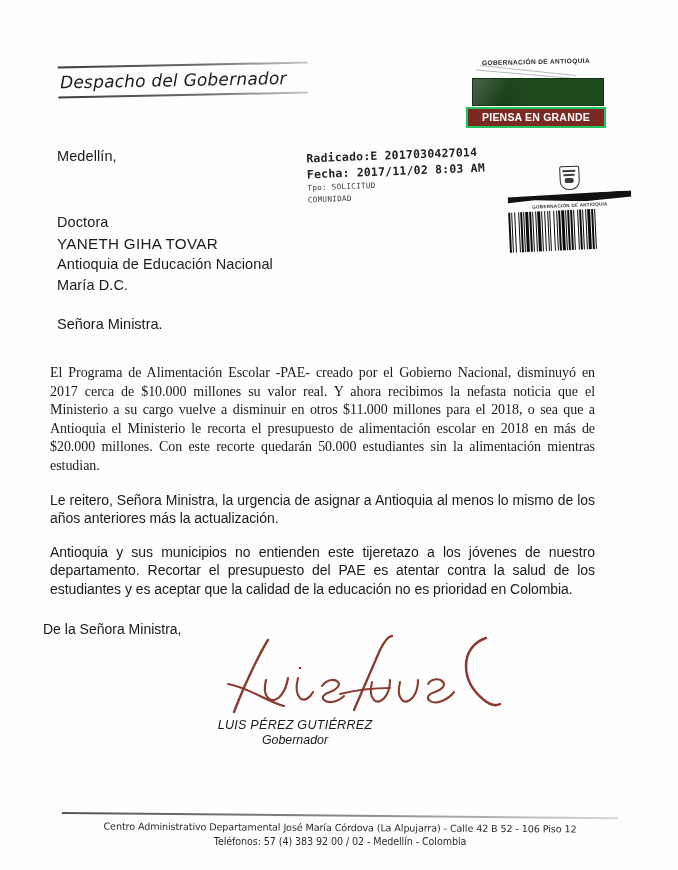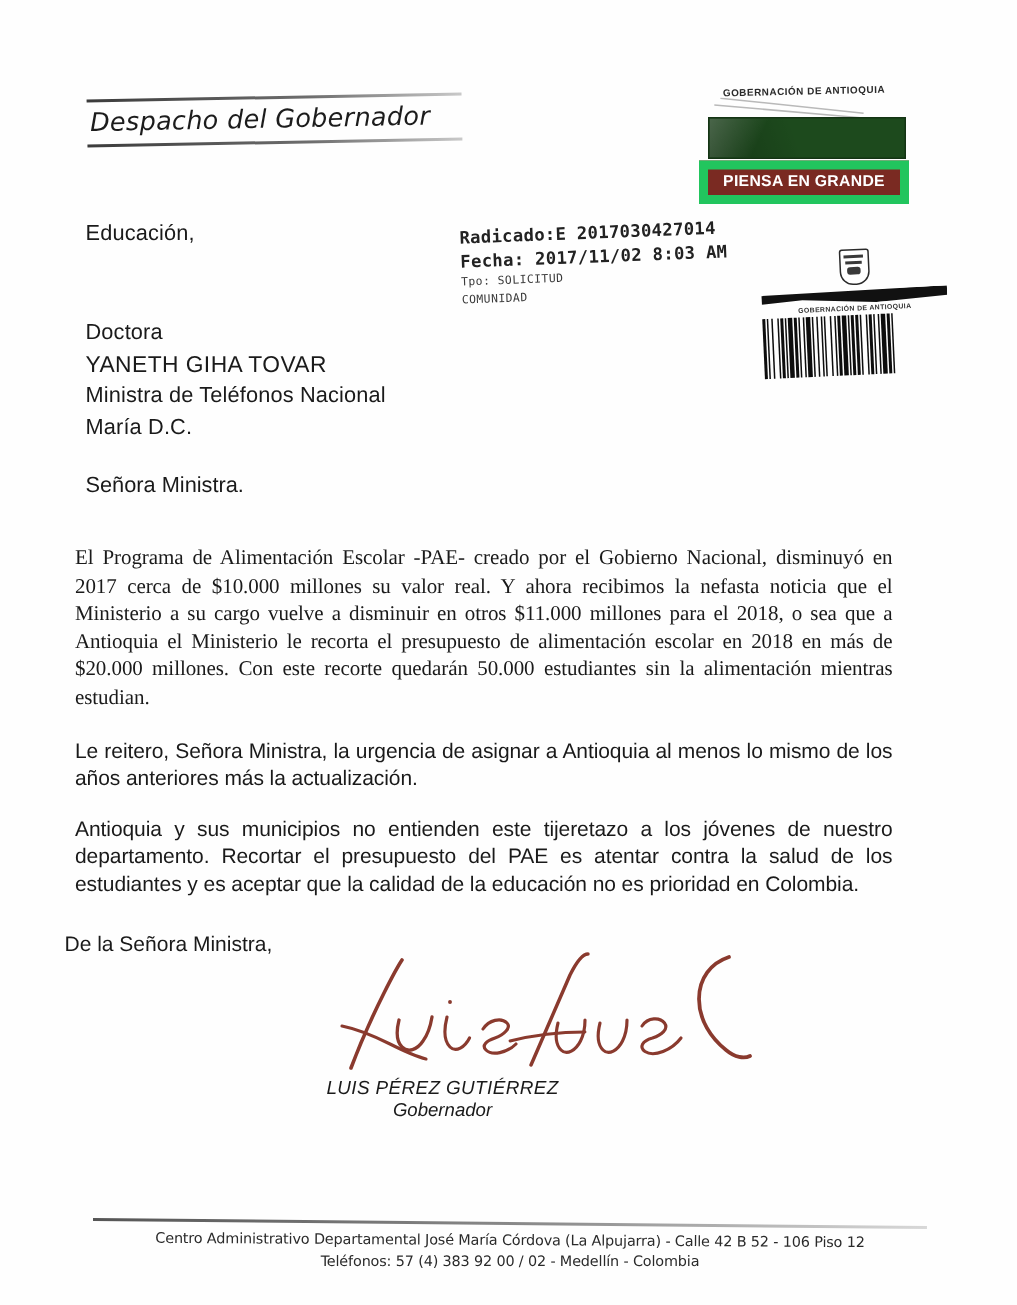--- a/index.html
+++ b/index.html
@@ -88,21 +88,21 @@
   .logo .tagline {
     margin-top: 1px;
     margin-left: 0px;
     background: #7a2a22;
     color: #ffffff;
     font-size: 10.5px;
     font-weight: bold;
     letter-spacing: .2px;
     text-align: center;
     padding: 2px 0 3px;
-    border: 6px solid #22c55e;
+    border: 2px solid #22c55e;
     white-space: nowrap;
   }
 
   
   .stamp {
     position: absolute;
     left: 307px;
     top: 148px;
     transform: rotate(-2.2deg);
     font-family: "DejaVu Sans Mono", monospace;
@@ -378,26 +378,26 @@
         <span class="w" style="width: 1px;"></span>
         <span style="width: 3px;"></span>
         <span class="w" style="width: 1px;"></span>
         <span style="width: 2px;"></span>
         <span class="w" style="width: 1px;"></span>
         <span style="width: 1px;"></span>
         <span class="w" style="width: 2px;"></span>
       </div>
   </div>
 
-  <div class="city">Educación,</div>
+  <div class="city">Medellín,</div>
 
   <div class="addressee">
     <div>Doctora</div>
     <div class="caps">YANETH GIHA TOVAR</div>
-    <div>Ministra de Teléfonos Nacional</div>
+    <div>Antioquia de Educación Nacional</div>
     <div>María D.C.</div>
   </div>
 
   <div class="salutation">Señora Ministra.</div>
 
   <div class="body-copy">
     <p class="last-line-full">El Programa de Alimentación Escolar -PAE- creado por el Gobierno Nacional, disminuyó en 2017 cerca de $10.000 millones su valor real. Y ahora recibimos la nefasta noticia que el Ministerio a su cargo vuelve a disminuir en otros $11.000 millones para el 2018, o sea que a Antioquia el Ministerio le recorta el presupuesto de alimentación escolar en 2018 en más de $20.000 millones. Con este recorte quedarán 50.000 estudiantes sin la alimentación mientras estudian.</p>
     <p>Le reitero, Señora Ministra, la urgencia de asignar a Antioquia al menos lo mismo de los años anteriores más la actualización.</p>
     <p>Antioquia y sus municipios no entienden este tijeretazo a los jóvenes de nuestro departamento. Recortar el presupuesto del PAE es atentar contra la salud de los estudiantes y es aceptar que la calidad de la educación no es prioridad en Colombia.</p>
   </div>

